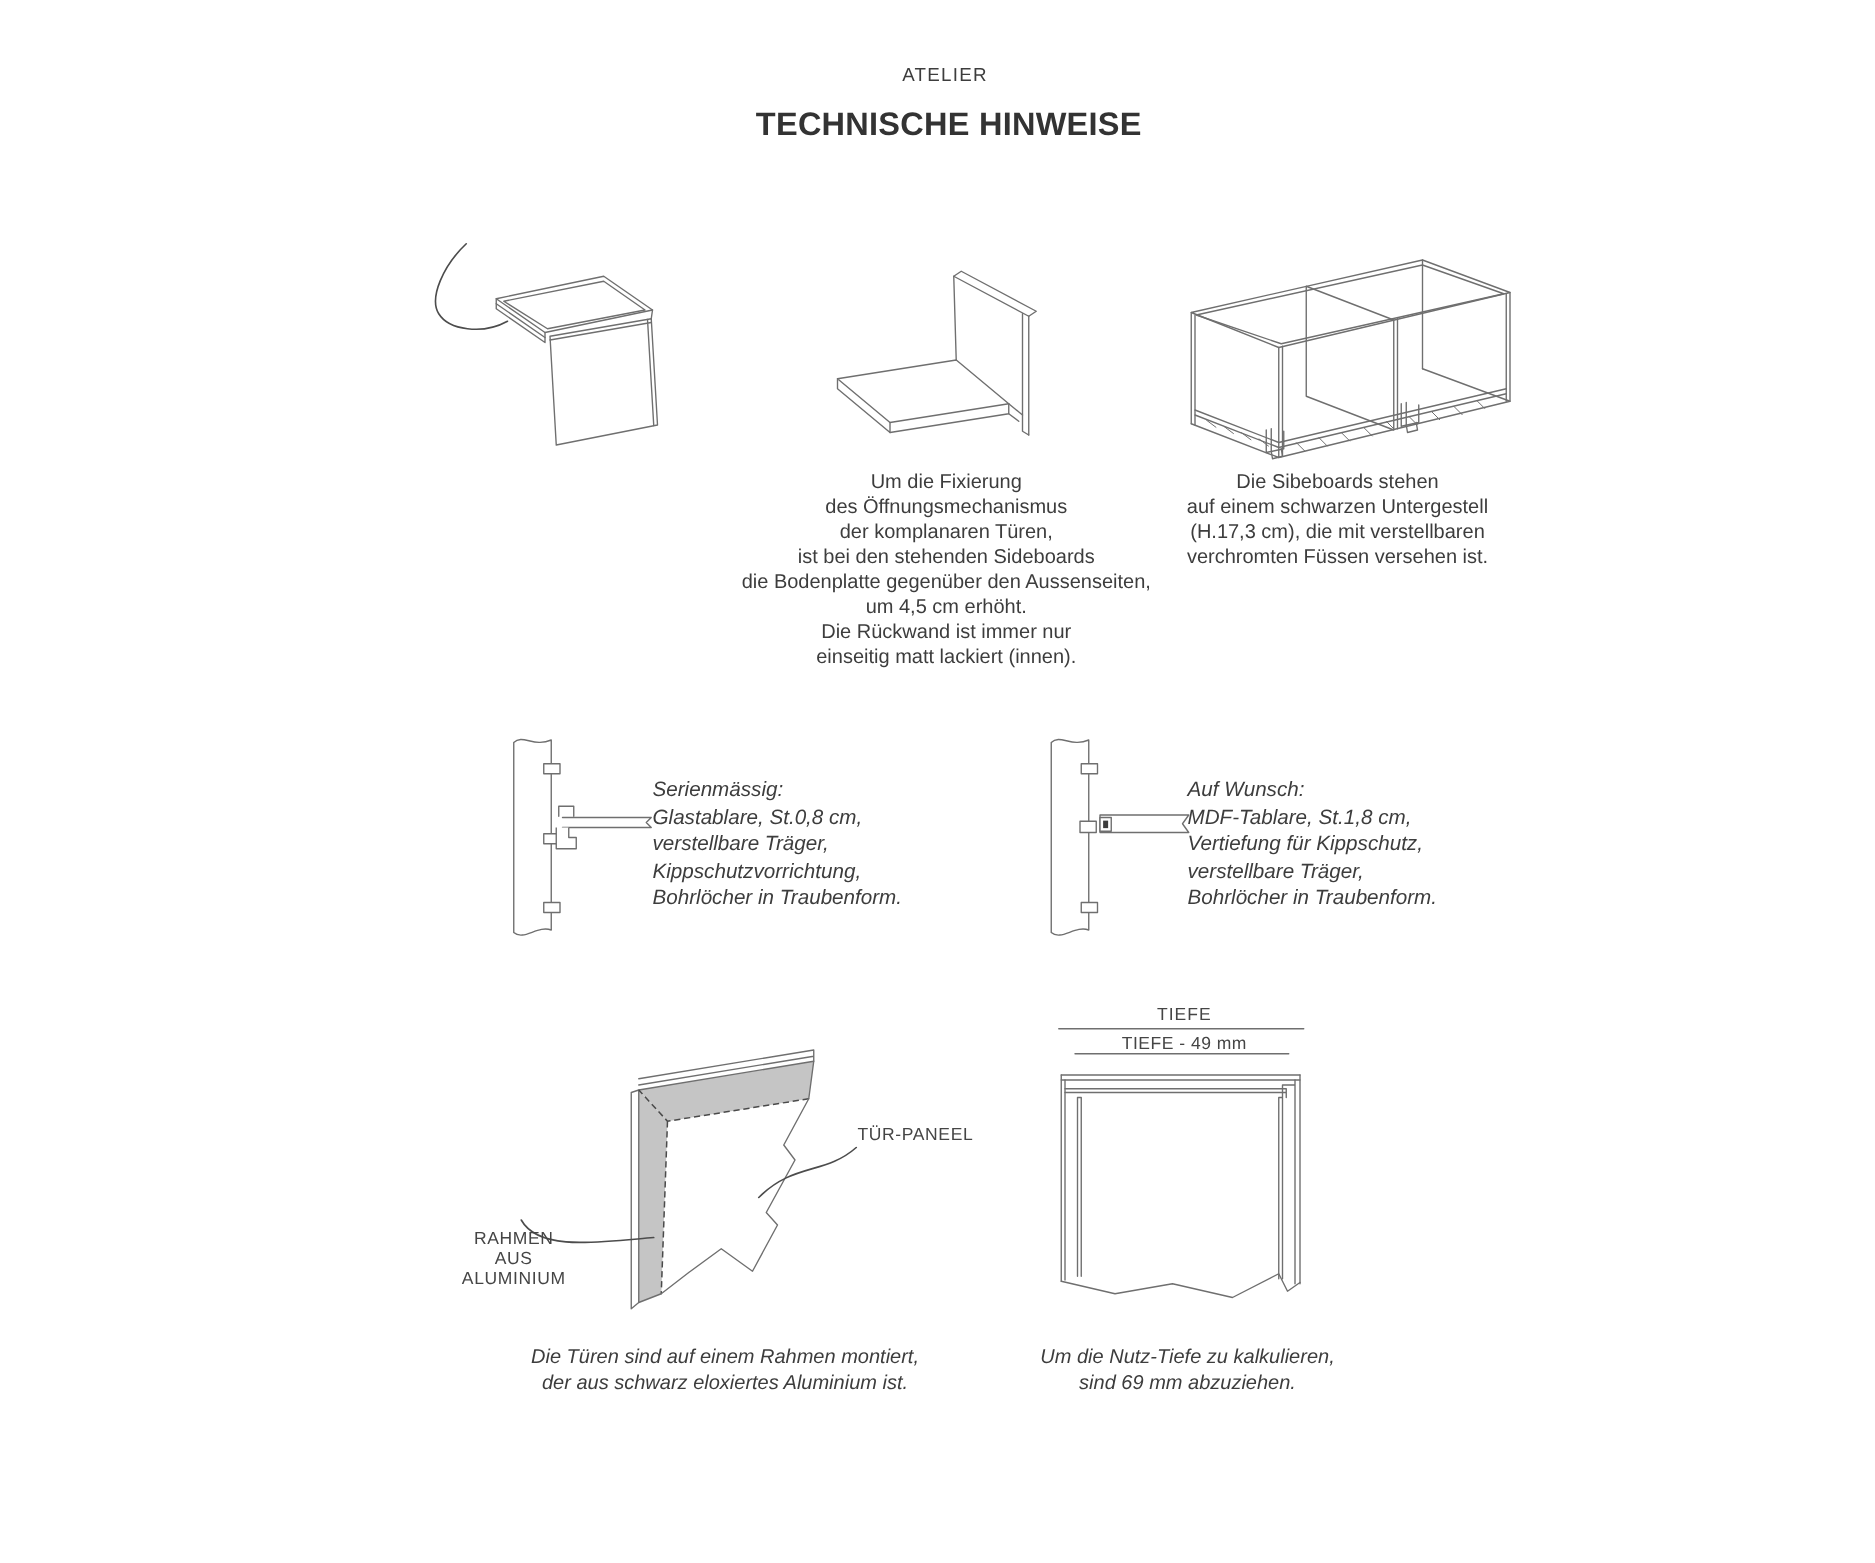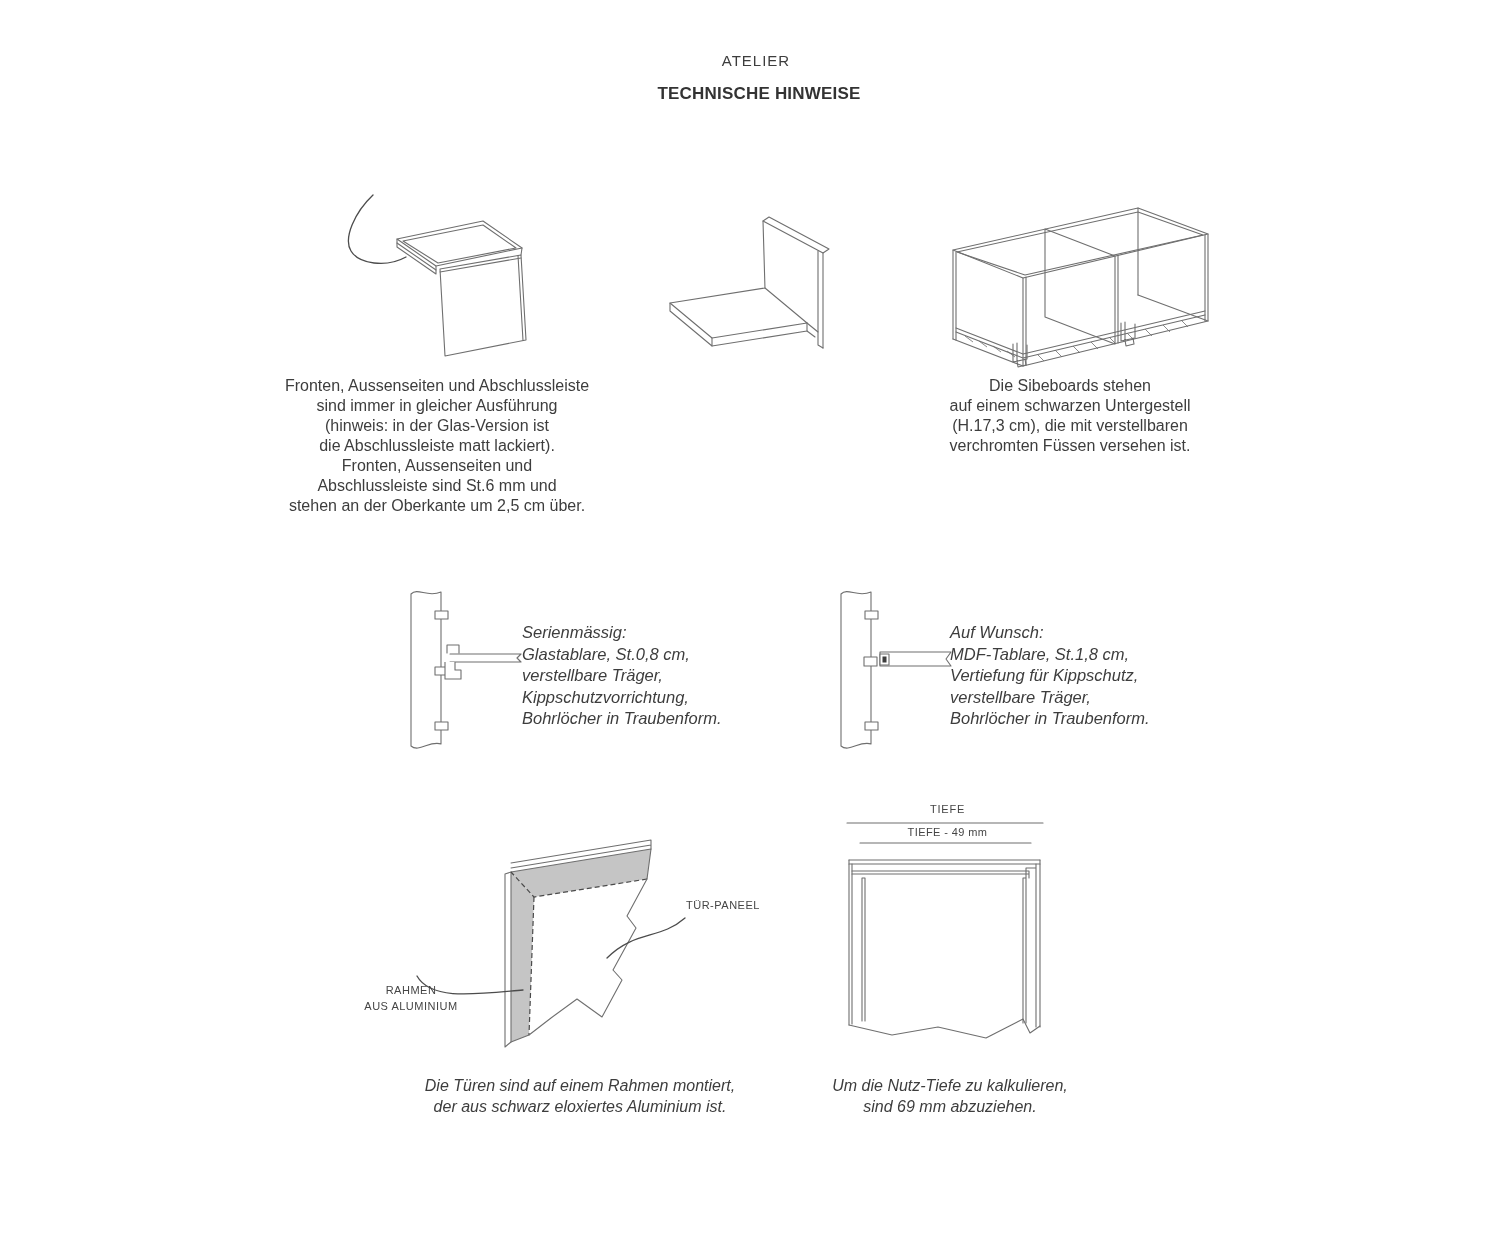--- a/index.html
+++ b/index.html
@@ -5,25 +5,25 @@
   html,body{margin:0;padding:0;background:#fff;}
   .page{
     position:relative;width:1468px;height:1250px;overflow:hidden;
     background:var(--page_bg,#fff);
     font-family:"Liberation Sans",sans-serif;
     color:var(--text,#3d3d3d);
     border-radius:14px;
   }
   .abs{position:absolute;}
   .brand{font-size:15px;letter-spacing:1px;color:var(--text,#3d3d3d);text-align:center;}
-  .title{font-size:17px;font-weight:bold;letter-spacing:.2px;color:#333;text-align:center;}
+  .title{font-size:26px;font-weight:bold;letter-spacing:.2px;color:#333;text-align:center;}
   .note,.caption{font-size:16px;line-height:20px;text-align:center;white-space:pre-line;}
   .shelftext{font-size:16.5px;line-height:21.6px;white-space:pre-line;font-style:italic;}
   .bigcaption{font-size:16px;line-height:21px;text-align:center;white-space:pre-line;font-style:italic;}
-  .small-label{font-size:11px;letter-spacing:.5px;white-space:pre-line;color:#454545;}
+  .small-label{font-size:14px;letter-spacing:.5px;white-space:pre-line;color:#454545;}
   svg.fig{position:absolute;overflow:visible;}
   .ln{fill:none;stroke:var(--line,#6f6f6f);stroke-width:1.1;stroke-linejoin:round;stroke-linecap:round;}
   .lnf{fill:#fff;stroke:var(--line,#6f6f6f);stroke-width:1.1;stroke-linejoin:round;}
   .leader{fill:none;stroke:#4c4c4c;stroke-width:1.3;stroke-linecap:round;}
   .dash{fill:none;stroke:#4a4a4a;stroke-width:1.2;stroke-dasharray:5 3;}
   .gray{fill:var(--frame_fill,#c5c5c5);stroke:none;}
   .hatch{stroke:var(--line,#6f6f6f);stroke-width:.8;}
 </style>
 </head>
 <body>
@@ -70,27 +70,28 @@
       <path d="M92,156 l7,7 M110,152 l7,7 M128,148 l7,7 M146,144 l7,7 M164,139 l7,7 M182,135 l7,7 M200,131 l7,7 M218,127 l7,7 M236,122 l7,7"></path>
     </g>
     <g class="ln">
       <path d="M68,146 L68,164 M72,145 L72,163 M68,164 L82,161 M82,147 L82,161"></path>
       <path d="M72,163 l1,6 l8,-2 l-1,-6"></path>
       <path d="M176,125 L176,143 M180,124 L180,142 M176,143 L190,140 M190,126 L190,140"></path>
       <path d="M180,142 l1,6 l8,-2 l-1,-6"></path>
     </g>
   </svg>
 
-  <div class="abs caption" style="left:267px;top:376px;width:340px;">Fronten, Aussenseiten und Abschlussleiste
-sind immer in gleicher Ausführung
-(hinweis: in der Glas-Version ist
-die Abschlussleiste matt lackiert).
-Fronten, Aussenseiten und
-Abschlussleiste sind St.6 mm und
-stehen an der Oberkante um 2,5 cm über.</div>
+  <div class="abs caption" style="left:577px;top:376px;width:360px;">Um die Fixierung
+des Öffnungsmechanismus
+der komplanaren Türen,
+ist bei den stehenden Sideboards
+die Bodenplatte gegenüber den Aussenseiten,
+um 4,5 cm erhöht.
+Die Rückwand ist immer nur
+einseitig matt lackiert (innen).</div>
   <div class="abs caption" style="left:930px;top:376px;width:280px;">Die Sibeboards stehen
 auf einem schwarzen Untergestell
 (H.17,3 cm), die mit verstellbaren
 verchromten Füssen versehen ist.</div>
 
   <svg class="fig" style="left:403px;top:583px;" width="125" height="180" viewBox="0 0 125 180">
     <path class="ln" d="M8,11 C15,4 24,15 38,9 M8,11 L8,163 M38,9 L38,161 M8,163 C16,170 27,157 38,161"></path>
     <rect class="lnf" x="32" y="28" width="13" height="8"></rect>
     <rect class="lnf" x="32" y="84" width="13" height="8"></rect>
     <rect class="lnf" x="32" y="139" width="13" height="8"></rect>

